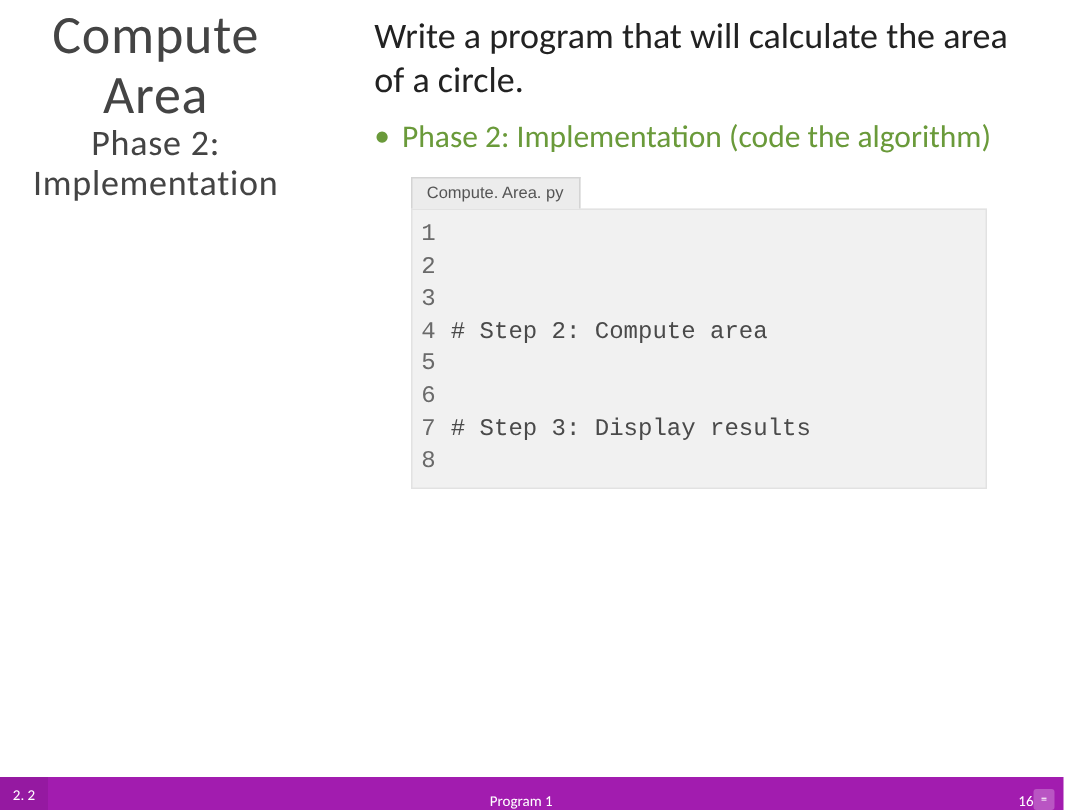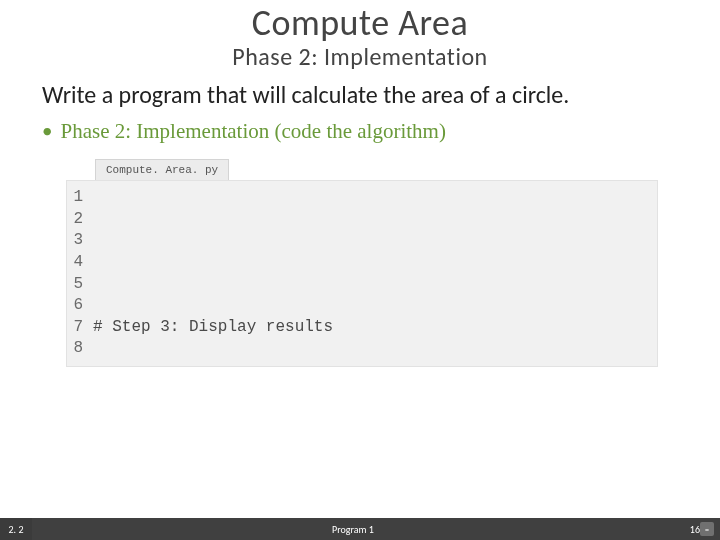--- a/index.html
+++ b/index.html
@@ -1,32 +1,32 @@
 <!DOCTYPE html>
 <html><head>
 <meta charset="utf-8">
 <style>
   * { box-sizing: border-box; margin: 0; padding: 0; }
   html, body { width: 720px; height: 540px; font-family: "Segoe UI Light", "Segoe UI", Calibri, Arial, sans-serif; background: #fff; overflow: hidden; }
-  .slide { width: 720px; height: 540px; position: relative; display: flex; flex-direction: column; }
+  .slide { width: 720px; height: 540px; position: relative; display: flex; flex-direction: row; }
   .title-block { text-align: center; margin-top: 4px; line-height: 1.1; color: #444; font-weight: 300; }
   .title-line1 { font-size: 36px; letter-spacing: 0.5px; }
   .title-line2 { font-size: 24px; letter-spacing: 0.5px; }
   .body { padding: 10px 42px 0 42px; }
   .lead { font-size: 24px; color: #222; margin-bottom: 10px; }
   .bullet-row { display: flex; align-items: flex-start; gap: 8px; font-size: 21px; color: #6a9a3a; }
   .bullet-dot { color: #6a9a3a; line-height: 1.2; }
-  .bullet-text { color: #6a9a3a; font-family: Liberation Serif, serif; }
+  .bullet-text { color: #6a9a3a; }
   .file-wrap { margin: 14px 20px 0 24px; }
-  .tab { display: inline-block; background: #ececec; border: 1px solid #d4d4d4; border-bottom: none; font-size: 11px; padding: 4px 10px; color: #555; font-family: Liberation Mono, monospace; margin-left: 29px; }
+  .tab { display: inline-block; background: #ececec; border: 1px solid #d4d4d4; border-bottom: none; font-size: 11px; padding: 4px 10px; color: #555; font-family: Liberation Sans, sans-serif; }
   .code-box { background: #f1f1f1; border: 1px solid #e2e2e2; padding: 6px 0; }
   .code-row { display: flex; font-family: "Courier New", monospace; font-size: 16px; line-height: 1.35; color: #4a4a4a; }
   .ln { width: 26px; text-align: right; padding-right: 10px; color: #6a6a6a; }
   .code-text { white-space: pre; }
-  .footer { position: absolute; bottom: 0; left: 0; right: 0; height: 22px; background: #404040; display: flex; align-items: center; color: #fff; font-size: 10px; font-family: Calibri, Arial, sans-serif; }
+  .footer { position: absolute; bottom: 0; left: 0; right: 11px; height: 22px; background: #a21caf; display: flex; align-items: flex-end; color: #fff; font-size: 10px; font-family: Calibri, Arial, sans-serif; }
   .footer-left { width: 32px; text-align: center; background: rgba(0,0,0,0.08); height: 100%; display: flex; align-items: center; justify-content: center; padding: 0 6px; }
   .footer-center { flex: 1; text-align: center; }
   .footer-right { width: 46px; display: flex; align-items: center; justify-content: flex-end; gap: 0; padding-right: 6px; }
   .cc-badge { width: 14px; height: 14px; border-radius: 2px; background: rgba(255,255,255,0.25); display: flex; align-items: center; justify-content: center; font-size: 8px; }
 </style>
 </head>
 <body>
 
 <div class="slide">
 
@@ -51,20 +51,21 @@
         <div class="code-row">
             <span class="ln">2</span>
             <span class="code-text"></span>
           </div>
         <div class="code-row">
             <span class="ln">3</span>
             <span class="code-text"></span>
           </div>
         <div class="code-row">
             <span class="ln">4</span>
+            <span class="code-text"># Step 2: Compute area</span>
           </div>
         <div class="code-row">
             <span class="ln">5</span>
             <span class="code-text"></span>
           </div>
         <div class="code-row">
             <span class="ln">6</span>
             <span class="code-text"></span>
           </div>
         <div class="code-row">

